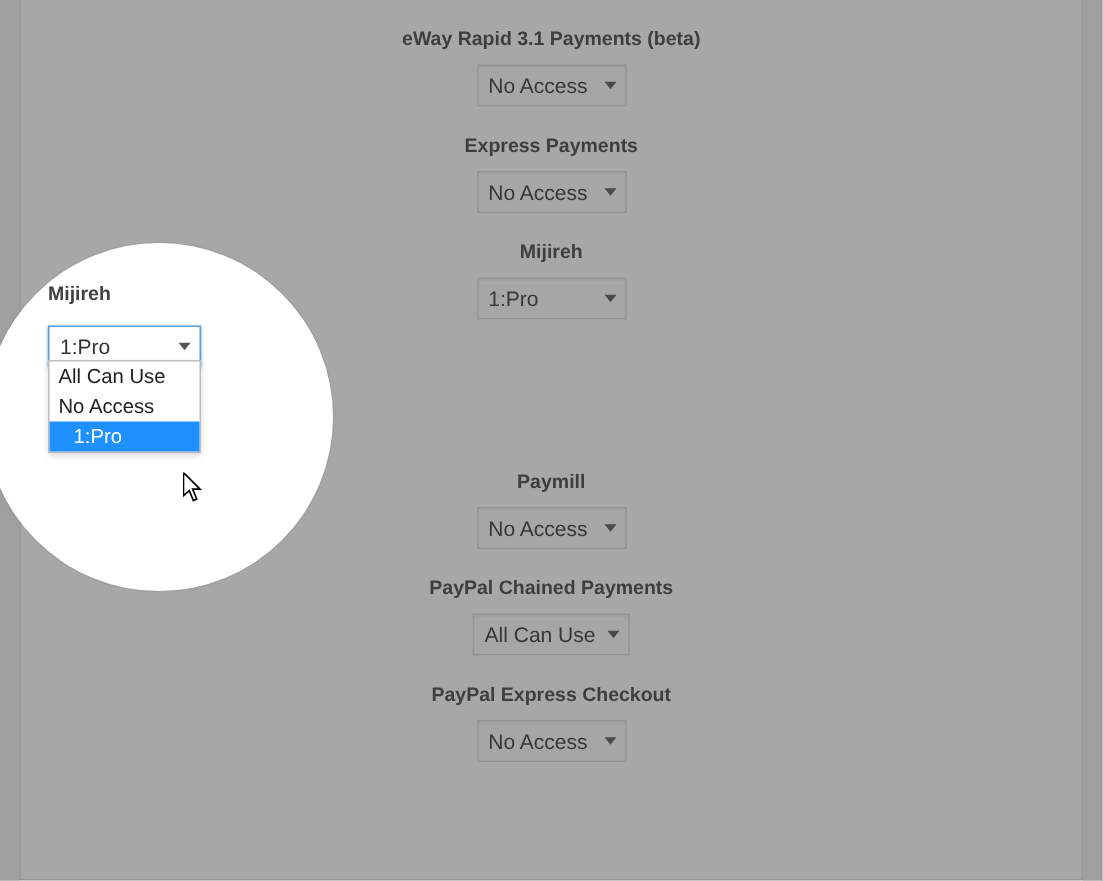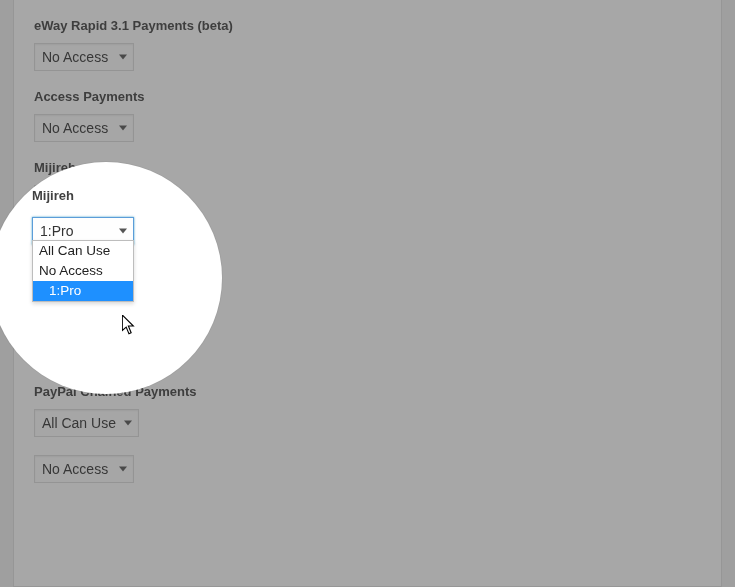--- a/index.html
+++ b/index.html
@@ -19,21 +19,21 @@
     pointer-events: none;
   }
   .panel {
     position: absolute;
     left: 13px; right: 13px; top: 0; bottom: 0;
     background: #ffffff;
     border: 1px solid #e1e1e1;
     border-top: none;
     padding: 0 20px 0 20px;
   }
-  .group { padding-top: 18px; }
+  .group { padding-top: 18px; text-align: center; }
   .gname {
     font-weight: 600;
     color: #414141;
     font-size: 13px;
     margin-bottom: 10px;
   }
   .sel {
     display: inline-flex;
     align-items: center;
     height: 28px;
@@ -114,21 +114,21 @@
 
   <div class="group">
     <div class="gname">eWay Rapid 3.1 Payments (beta)</div>
     <div class="sel">
       <span>No Access</span>
       <span class="caret"></span>
     </div>
   </div>
 
   <div class="group">
-    <div class="gname">Access Payments</div>
+    <div class="gname">Express Payments</div>
     <div class="sel">
       <span>No Access</span>
       <span class="caret"></span>
     </div>
   </div>
 
   <div class="group">
     <div class="gname">Mijireh</div>
     <div class="sel">
       <span>1:Pro</span>
@@ -146,20 +146,21 @@
 
   <div class="group">
     <div class="gname">PayPal Chained Payments</div>
     <div class="sel">
       <span>All Can Use</span>
       <span class="caret"></span>
     </div>
   </div>
 
   <div class="group">
+    <div class="gname">PayPal Express Checkout</div>
     <div class="sel">
       <span>No Access</span>
       <span class="caret"></span>
     </div>
   </div>
 
 </div>
 
 <div class="dim-overlay"></div>
 

